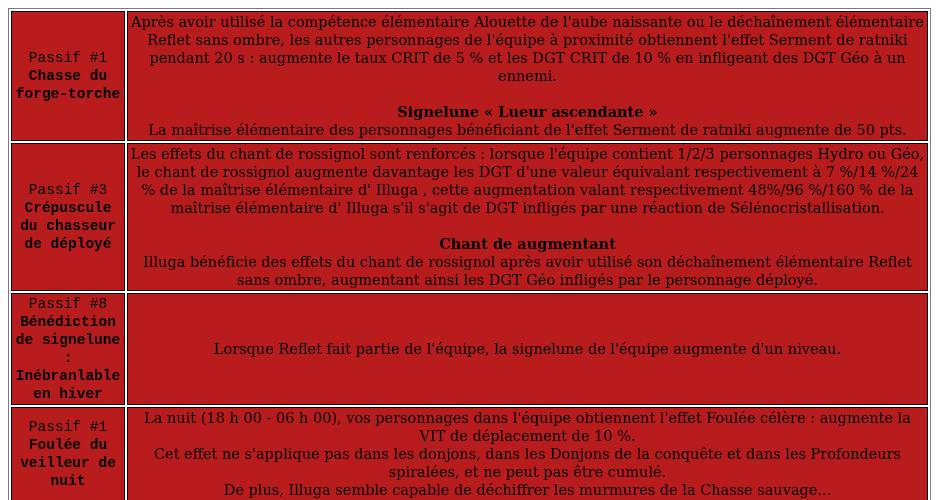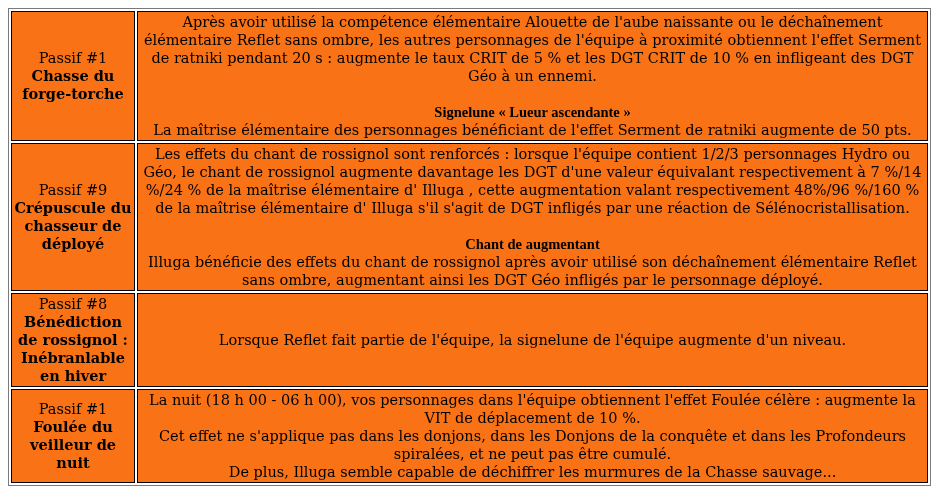--- a/index.html
+++ b/index.html
@@ -19,30 +19,29 @@
     table-layout: fixed;
     background: #ffffff;
   }
   td {
     border: 1px solid #000000;
     vertical-align: middle;
     text-align: center;
     font-size: 14.5px;
     line-height: 18px;
     padding: 1px 2px;
-    background: #f97316;
+    background: #b91c1c;
   }
-  td.label-cell { width: 124px; }
+  td.label-cell { width: 114px; font-family: Liberation Mono, monospace; }
   td.desc-cell  { }
   .bold { font-weight: bold; }
   p { margin: 0; }
   p.sub-heading {
     margin-top: 18px;
     font-weight: bold;
-    font-family: Liberation Serif, serif;
   }
 </style>
 </head>
 <body>
 
 <table class="passives">
   <tbody>
     <tr>
       <td class="label-cell">
         <div>Passif #1</div>
@@ -50,34 +49,34 @@
       </td>
       <td class="desc-cell">
         <p>Après avoir utilisé la compétence élémentaire Alouette de l'aube naissante ou le déchaînement élémentaire Reflet sans ombre, les autres personnages de l'équipe à proximité obtiennent l'effet Serment de ratniki pendant 20 s : augmente le taux CRIT de 5 % et les DGT CRIT de 10 % en infligeant des DGT Géo à un ennemi.</p>
         <p class="sub-heading">Signelune « Lueur ascendante »</p>
         <p>La maîtrise élémentaire des personnages bénéficiant de l'effet Serment de ratniki augmente de 50 pts.</p>
       </td>
     </tr>
 
     <tr>
       <td class="label-cell">
-        <div>Passif #9</div>
+        <div>Passif #3</div>
         <div class="bold">Crépuscule du chasseur de déployé</div>
       </td>
       <td class="desc-cell">
         <p>Les effets du chant de rossignol sont renforcés : lorsque l'équipe contient 1/2/3 personnages Hydro ou Géo, le chant de rossignol augmente davantage les DGT d'une valeur équivalant respectivement à 7 %/14 %/24 % de la maîtrise élémentaire d' Illuga , cette augmentation valant respectivement 48%/96 %/160 % de la maîtrise élémentaire d' Illuga s'il s'agit de DGT infligés par une réaction de Sélénocristallisation.</p>
         <p class="sub-heading">Chant de augmentant</p>
         <p>Illuga bénéficie des effets du chant de rossignol après avoir utilisé son déchaînement élémentaire Reflet sans ombre, augmentant ainsi les DGT Géo infligés par le personnage déployé.</p>
       </td>
     </tr>
 
     <tr>
       <td class="label-cell">
         <div>Passif #8</div>
-        <div class="bold">Bénédiction de rossignol : Inébranlable en hiver</div>
+        <div class="bold">Bénédiction de signelune : Inébranlable en hiver</div>
       </td>
       <td class="desc-cell">
         <p>Lorsque Reflet fait partie de l'équipe, la signelune de l'équipe augmente d'un niveau.</p>
       </td>
     </tr>
 
     <tr>
       <td class="label-cell">
         <div>Passif #1</div>
         <div class="bold">Foulée du veilleur de nuit</div>

